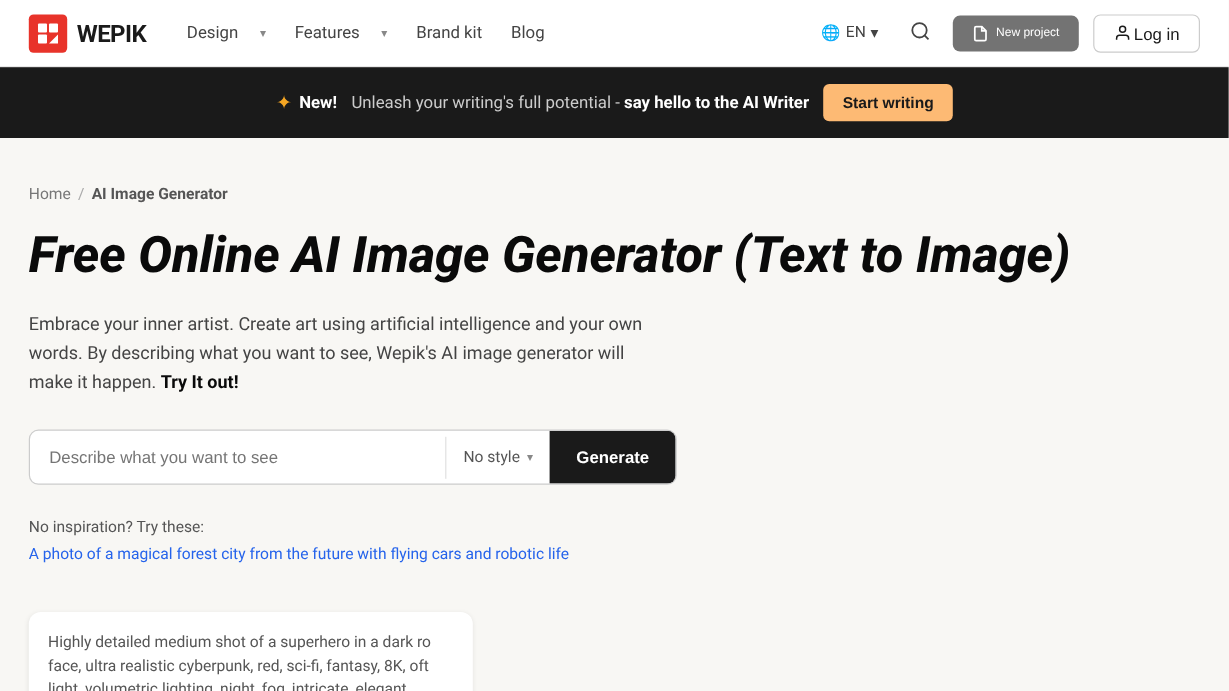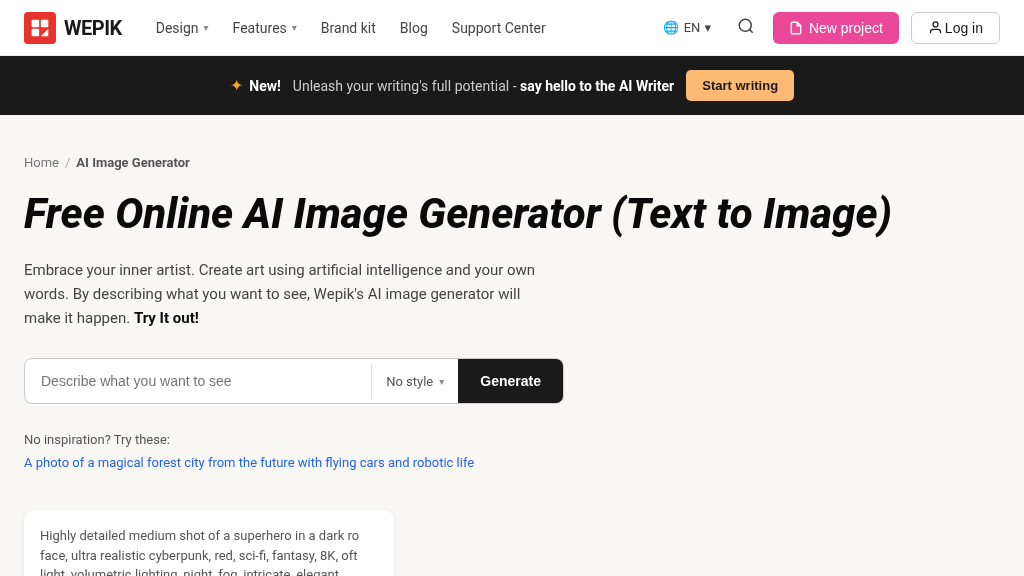--- a/index.html
+++ b/index.html
@@ -12,35 +12,35 @@
     }
     .logo { display: flex; align-items: center; gap: 8px; text-decoration: none; }
     .logo-icon {
       width: 32px; height: 32px; background: #e8332a; border-radius: 4px;
       display: flex; align-items: center; justify-content: center;
     }
     .logo-icon svg { width: 20px; height: 20px; }
     .logo-text { font-size: 20px; font-weight: 700; color: #1a1a1a; letter-spacing: -0.5px; }
     .nav-links { display: flex; align-items: center; gap: 4px; flex: 1; }
     .nav-item {
-      display: flex; align-items: center; gap: 5px; padding: 6px 10px;
+      display: flex; align-items: center; gap: 18px; padding: 6px 10px;
       font-size: 14px; color: #444; cursor: pointer; border-radius: 4px;
       white-space: nowrap;
     }
     .nav-item .chevron { font-size: 10px; color: #888; }
     .nav-right { display: flex; align-items: center; gap: 12px; margin-left: auto; }
     .lang-btn {
       display: flex; align-items: center; gap: 4px; font-size: 13px;
       color: #444; cursor: pointer; padding: 4px 8px; border-radius: 4px;
     }
     .search-icon-btn { cursor: pointer; color: #444; padding: 6px; border-radius: 4px; }
     .btn-new-project {
-      display: flex; align-items: center; gap: 6px; background: #ec4899;
+      display: flex; align-items: center; gap: 6px; background: #737373;
       color: #fff; border: none; border-radius: 6px; padding: 8px 16px;
-      font-size: 14px; font-weight: 500; cursor: pointer; white-space: nowrap;
+      font-size: 10px; font-weight: 500; cursor: pointer; white-space: nowrap;
     }
     .btn-login {
       display: flex; align-items: center; gap: 2px; background: #fff;
       color: #1a1a1a; border: 1.5px solid #ccc; border-radius: 6px;
       padding: 7px 16px; font-size: 14px; font-weight: 500; cursor: pointer; white-space: nowrap;
     }
 
     
     .banner {
       background: #1a1a1a; color: #fff; display: flex; align-items: center;
@@ -173,23 +173,20 @@
     <div class="nav-item">
       <span>Features</span>
       <span class="chevron">▾</span>
     </div>
     <div class="nav-item">
       <span>Brand kit</span>
     </div>
     <div class="nav-item">
       <span>Blog</span>
     </div>
-    <div class="nav-item">
-      <span>Support Center</span>
-    </div>
   </div>
 
   <div class="nav-right">
     <div class="lang-btn">
       <span>🌐</span>
       <span>EN</span>
       <span class="chevron">▾</span>
     </div>
     <div class="search-icon-btn">
       <svg width="18" height="18" viewBox="0 0 24 24" fill="none" stroke="currentColor" stroke-width="2">

